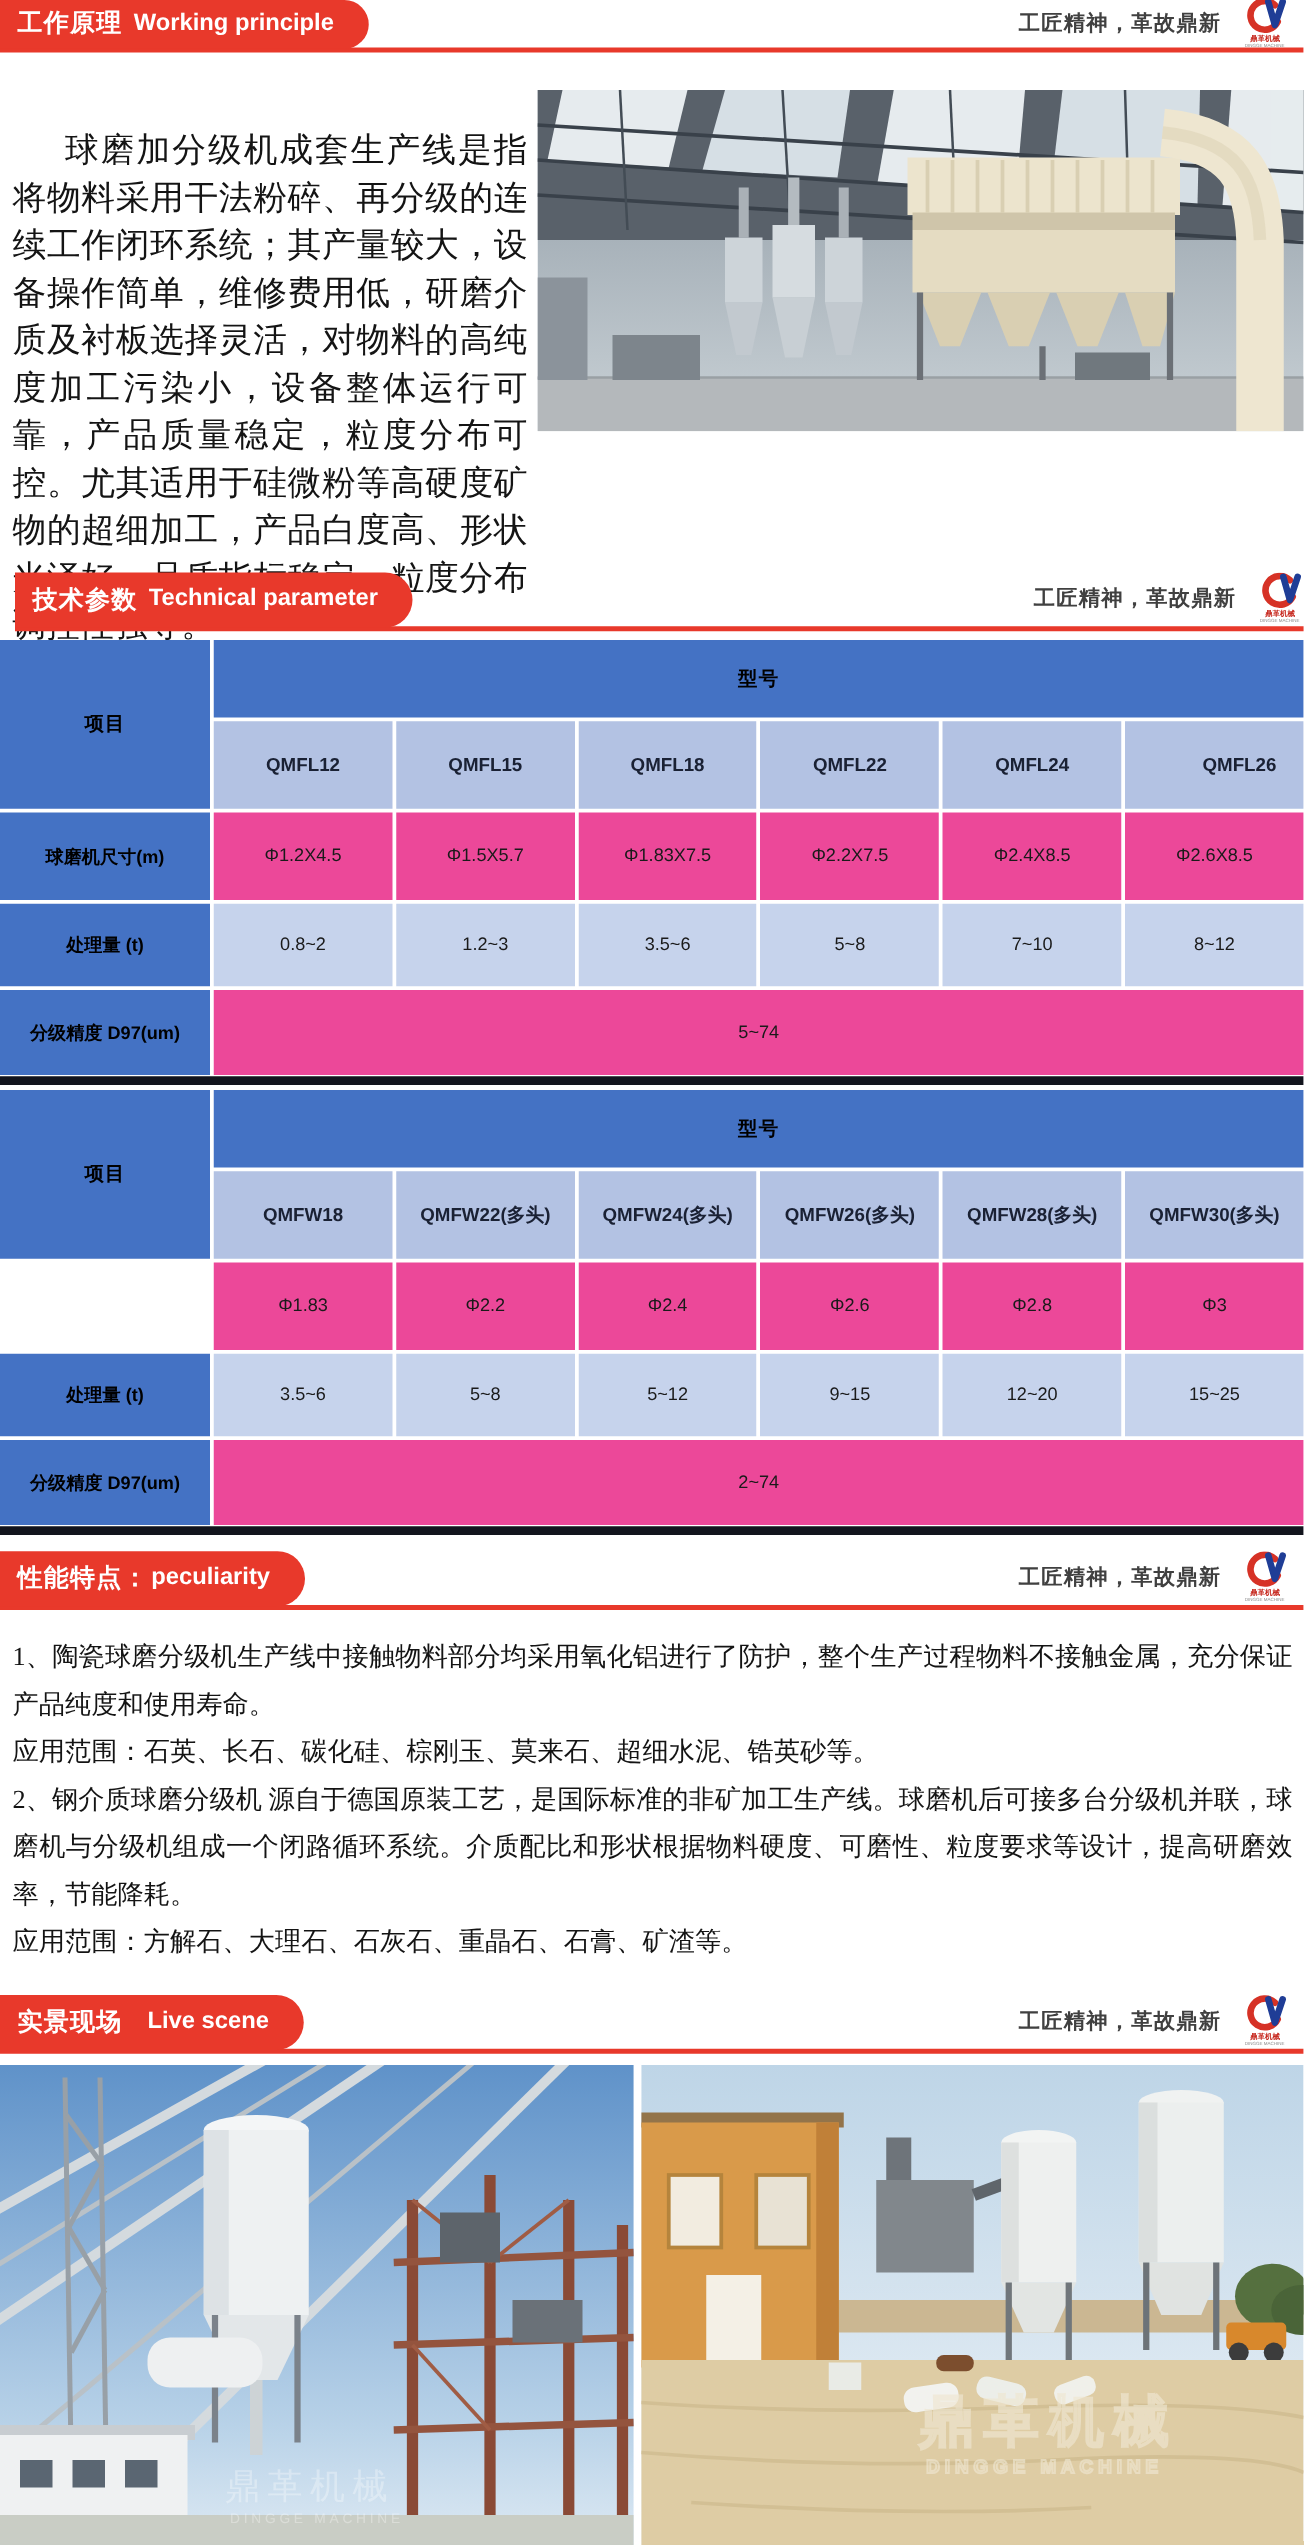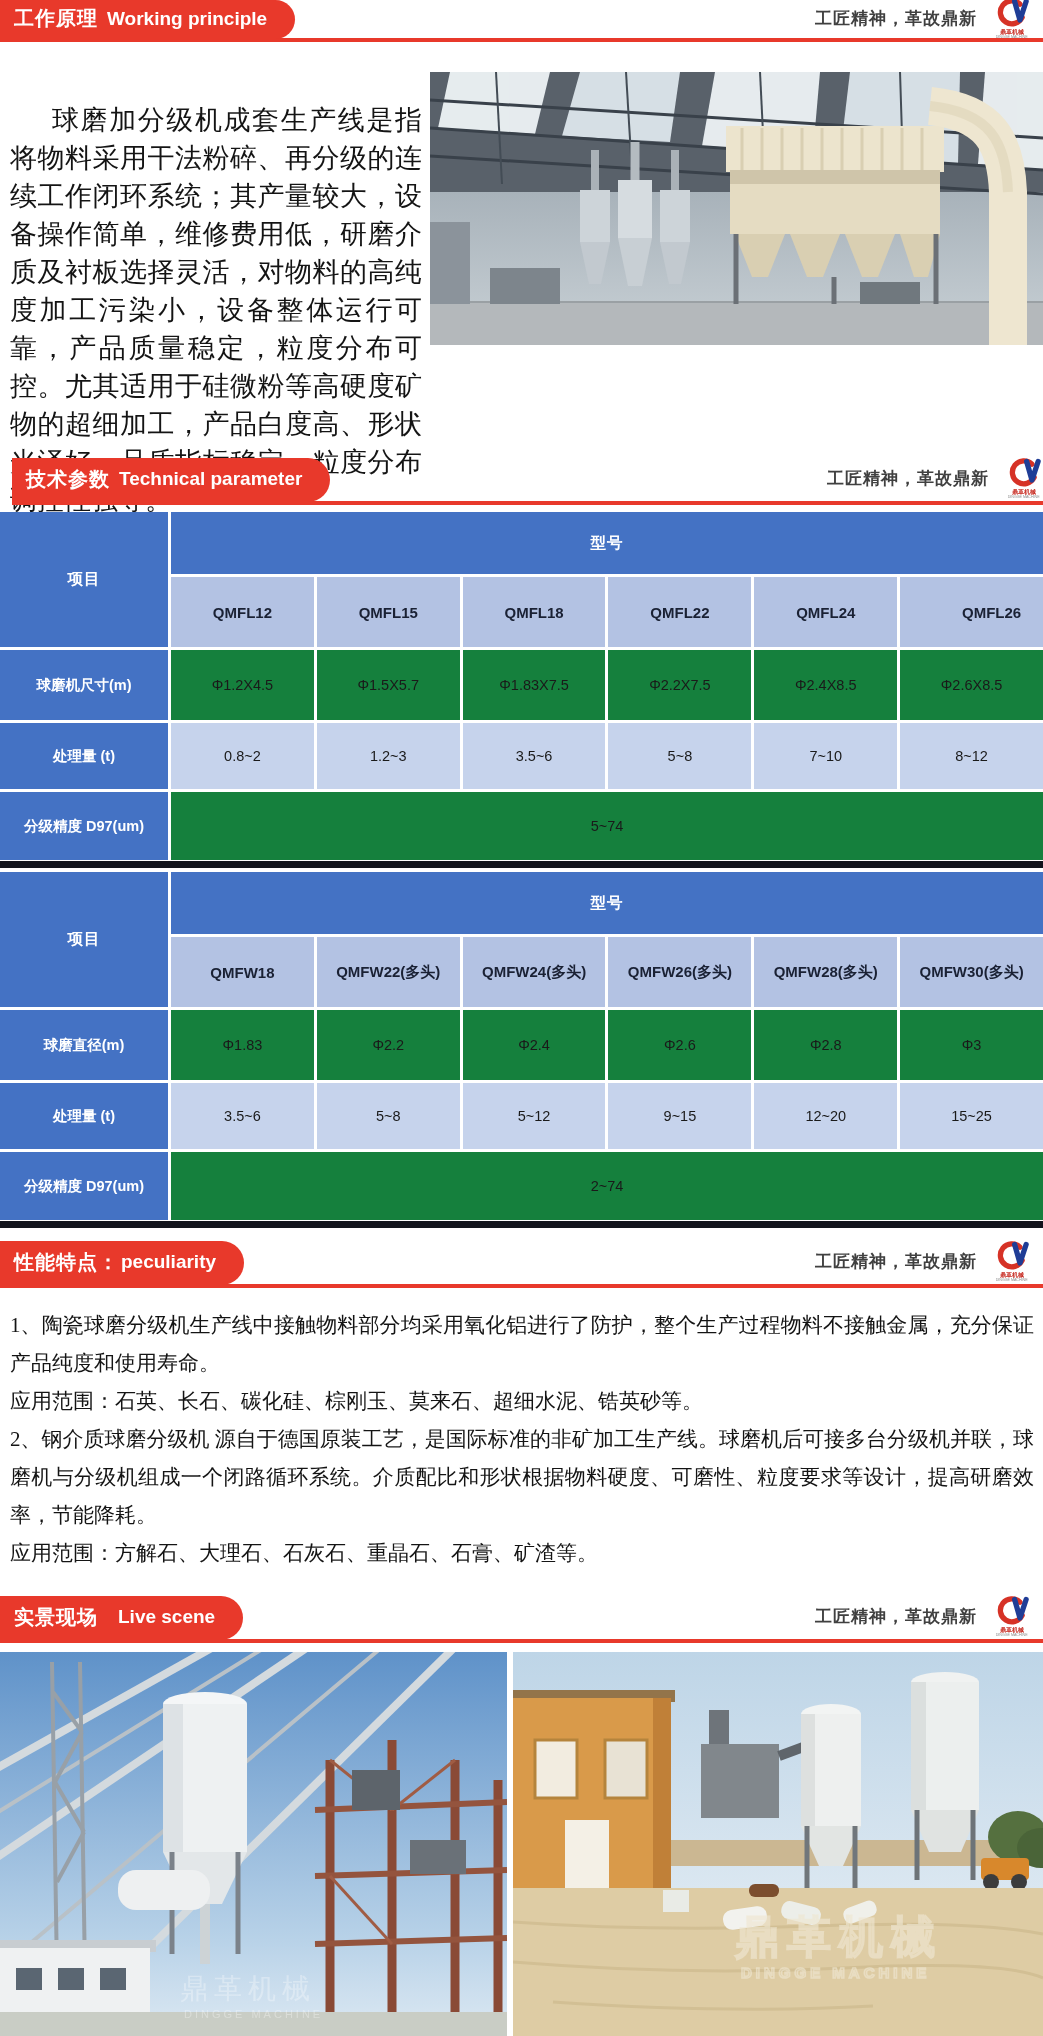--- a/index.html
+++ b/index.html
@@ -34,25 +34,25 @@
                 text-align:justify; text-indent:42px; }
   .intro-photo { position:absolute; left:430px; top:72px; width:613px; height:273px; display:block; }
 
   
   .param-table { position:absolute; left:0; width:1043px; display:grid;
                  grid-template-columns:168px repeat(6,1fr);
                  grid-template-rows:62px 70px 70px 66px 68px; gap:3px; background:#fff; }
   #table-qmfl { top:512px; }
   #table-qmfw { top:872px; }
   .cell { display:flex; align-items:center; justify-content:center; text-align:center; }
-  .cell.head { background:#4472c4; color:#ffffff; font-size:15.5px; font-weight:600; letter-spacing:1px; }
+  .cell.head { background:#4472c4; color:#000000; font-size:15.5px; font-weight:600; letter-spacing:1px; }
   .cell.rowlabel { font-size:14.5px; letter-spacing:0; }
   .cell.model { background:#b3c2e3; color:#1a2134; font-size:15px; font-weight:600; }
   .cell.val { color:#1a1a1a; font-size:14.5px; }
-  .cell.val.light { background:#15803d; }
+  .cell.val.light { background:#ec4899; }
   .cell.val.mid   { background:#c6d3ec; }
   .table-shadow { position:absolute; left:0; width:1043px; height:7px; background:#12141d; }
   #shadow-1 { top:861px; }
   #shadow-2 { top:1221px; }
 
   
   .features { position:absolute; left:10px; top:1306px; width:1024px;
               font-family:"Liberation Serif","DejaVu Serif",serif;
               font-size:21px; line-height:38px; color:#141414; text-align:justify; }
   .features p { margin:0; }
@@ -208,21 +208,20 @@
   <div class="table-shadow" id="shadow-1"></div>
   <div class="param-table" id="table-qmfw">
       <div class="cell head" style="grid-area: 1 / 1 / 3;">项目</div>
       <div class="cell head" style="grid-area: 1 / 2 / auto / 8;">型号</div>
       <div class="cell model" style="grid-area: 2 / 2;">QMFW18</div>
       <div class="cell model" style="grid-area: 2 / 3;">QMFW22(多头)</div>
       <div class="cell model" style="grid-area: 2 / 4;">QMFW24(多头)</div>
       <div class="cell model" style="grid-area: 2 / 5;">QMFW26(多头)</div>
       <div class="cell model" style="grid-area: 2 / 6;">QMFW28(多头)</div>
       <div class="cell model" style="grid-area: 2 / 7;">QMFW30(多头)</div>
-      <div class="cell head rowlabel" style="grid-area: 3 / 1;">球磨直径(m)</div>
       <div class="cell val light" style="grid-area: 3 / 2;">Φ1.83</div>
       <div class="cell val light" style="grid-area: 3 / 3;">Φ2.2</div>
       <div class="cell val light" style="grid-area: 3 / 4;">Φ2.4</div>
       <div class="cell val light" style="grid-area: 3 / 5;">Φ2.6</div>
       <div class="cell val light" style="grid-area: 3 / 6;">Φ2.8</div>
       <div class="cell val light" style="grid-area: 3 / 7;">Φ3</div>
       <div class="cell head rowlabel" style="grid-area: 4 / 1;">处理量 (t)</div>
       <div class="cell val mid" style="grid-area: 4 / 2;">3.5~6</div>
       <div class="cell val mid" style="grid-area: 4 / 3;">5~8</div>
       <div class="cell val mid" style="grid-area: 4 / 4;">5~12</div>

